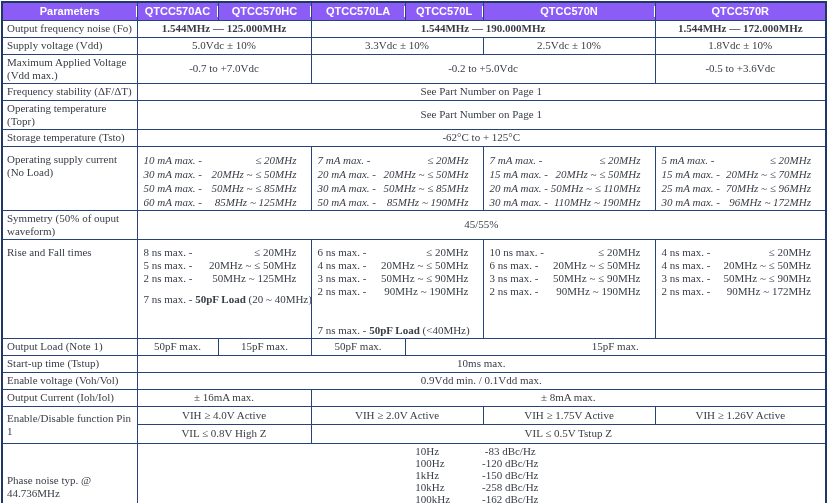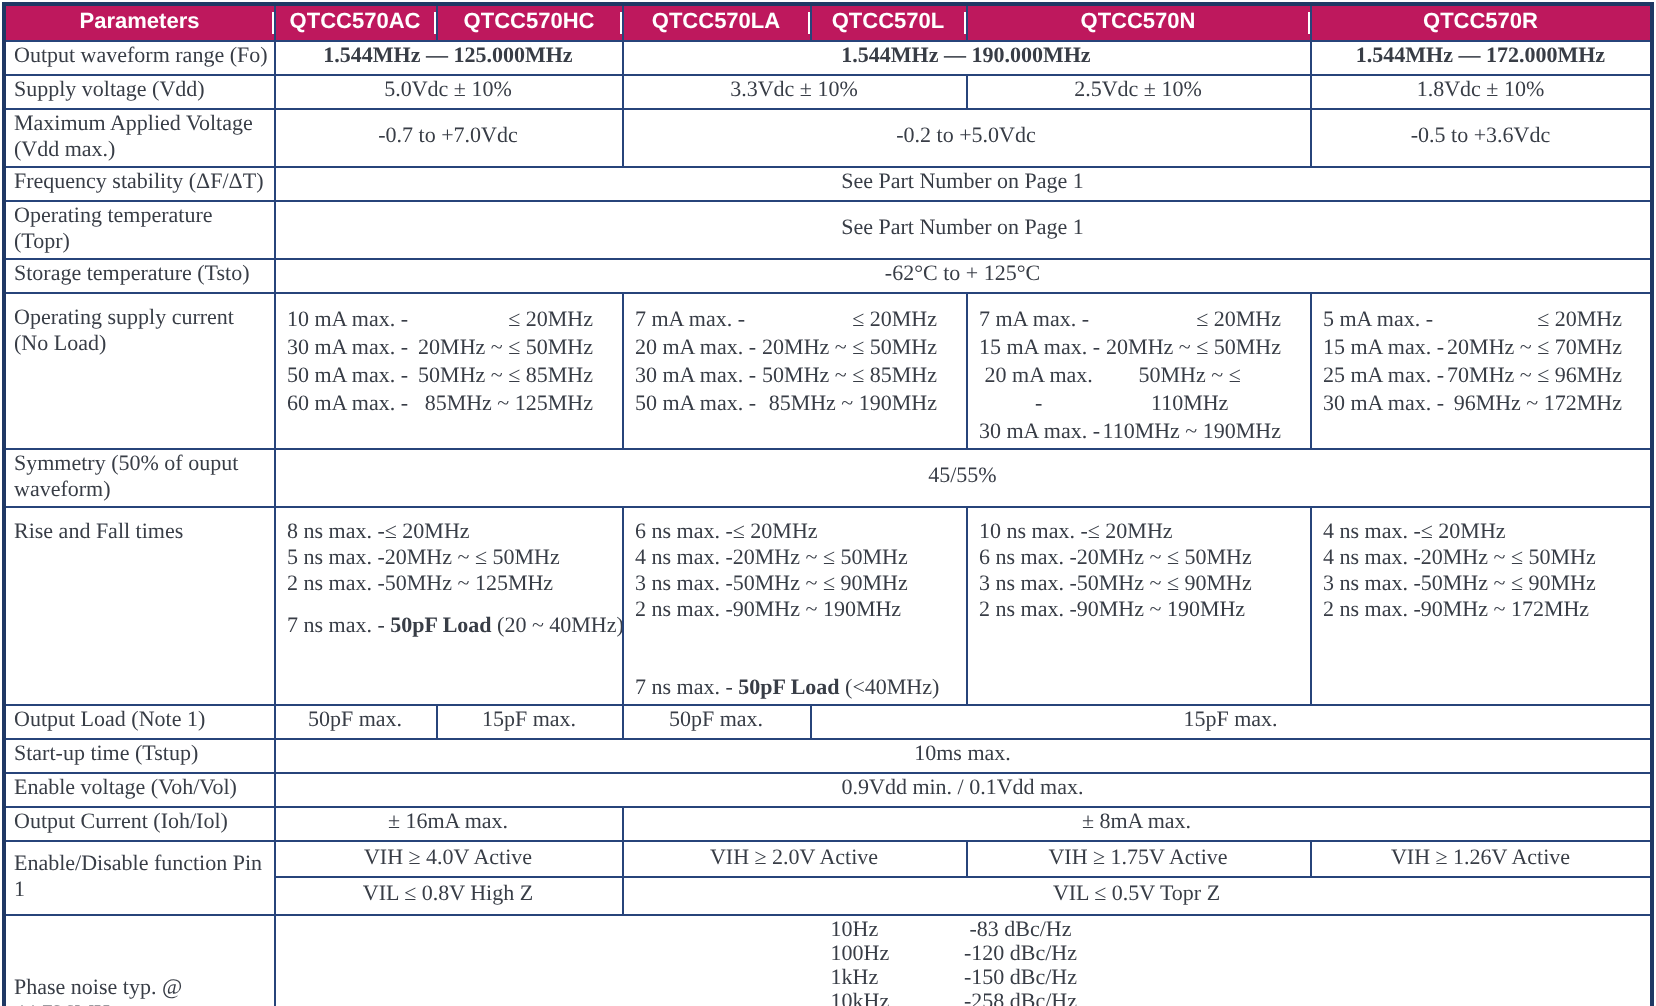--- a/index.html
+++ b/index.html
@@ -2,38 +2,38 @@
 <html><head>
 <meta charset="utf-8">
 <style>
   html,body{margin:0;padding:0;background:#fff;}
   body{width:828px;height:503px;overflow:hidden;}
   table{border-collapse:collapse;table-layout:fixed;width:826px;margin:1px;
         font-family:"Liberation Serif",serif;color:#383d46;}
   td,th{border:1px solid #27447a;padding:0;font-size:11px;line-height:13px;
         vertical-align:middle;overflow:hidden;}
   table{border:2px solid #1F3864;}
-  th{background:#be185d;color:#fff;font-family:"Liberation Sans",sans-serif;
+  th{background:#8b5cf6;color:#fff;font-family:"Liberation Sans",sans-serif;
      font-weight:bold;font-size:11px;text-align:center;position:relative;}
   th:not(:last-child)::after{content:"";position:absolute;right:-1px;top:3px;bottom:3px;width:2px;background:#fff;z-index:2;}
   tr.rh{height:18px;}
   tr.r17{height:17px;}
   tr.r26{height:26px;}
   tr.r57{height:57px;}
   tr.r29{height:29px;}
   tr.r65{height:65px;}
   tr.r18{height:18px;}
   tr.r19{height:19px;}
   tr.r85{height:85px;}
   td.lbl{text-align:left;padding:1px 2px 1px 4px;}
   td.val{text-align:center;padding:1px 2px;}
   td.top{vertical-align:top;padding-top:6px;}
   .bold{font-weight:bold;}
-  .ln{display:flex;justify-content:space-between;line-height:14px;padding:0 12px 0 4px;}
-  .ln2{display:flex;justify-content:flex-start;line-height:13px;padding:0 12px 0 4px;}
+  .ln{display:flex;justify-content:space-between;line-height:14px;padding:0 12px 0 4px;font-style:italic;}
+  .ln2{display:flex;justify-content:space-between;line-height:13px;padding:0 12px 0 4px;}
   .loadln{text-align:left;line-height:13px;padding-left:4px;white-space:nowrap;margin-top:26px;}
   .gap{margin-top:8px;}
   .pn{display:inline-block;vertical-align:middle;}
   .pnln{display:flex;width:132px;line-height:12px;text-align:left;}
   .pnf{width:58px;}
   .pnv{flex:1;text-align:center;}
 </style>
 </head>
 <body>
 
@@ -53,21 +53,21 @@
     <th>Parameters</th>
     <th>QTCC570AC</th>
     <th>QTCC570HC</th>
     <th>QTCC570LA</th>
     <th>QTCC570L</th>
     <th>QTCC570N</th>
     <th>QTCC570R</th>
   </tr>
 
   <tr class="r17">
-    <td class="lbl">Output waveform range (Fo)</td>
+    <td class="lbl">Output frequency noise (Fo)</td>
     <td class="val bold" colspan="2">1.544MHz — 125.000MHz</td>
     <td class="val bold" colspan="3">1.544MHz — 190.000MHz</td>
     <td class="val bold">1.544MHz — 172.000MHz</td>
   </tr>
 
   <tr class="r17">
     <td class="lbl">Supply voltage (Vdd)</td>
     <td class="val" colspan="2">5.0Vdc ± 10%</td>
     <td class="val" colspan="2">3.3Vdc ± 10%</td>
     <td class="val">2.5Vdc ± 10%</td>
@@ -278,21 +278,21 @@
   <tr class="r18">
     <td class="lbl" rowspan="2">Enable/Disable function Pin 1</td>
     <td class="val" colspan="2">VIH ≥ 4.0V Active</td>
     <td class="val" colspan="2">VIH ≥ 2.0V Active</td>
     <td class="val">VIH ≥ 1.75V Active</td>
     <td class="val">VIH ≥ 1.26V Active</td>
   </tr>
 
   <tr class="r19">
     <td class="val" colspan="2">VIL ≤ 0.8V High Z</td>
-    <td class="val" colspan="4">VIL ≤ 0.5V Topr Z</td>
+    <td class="val" colspan="4">VIL ≤ 0.5V Tstup Z</td>
   </tr>
 
   <tr class="r85">
     <td class="lbl">Phase noise typ. @ 44.736MHz</td>
     <td class="val" colspan="6">
       <div class="pn">
         <div class="pnln">
               <span class="pnf">10Hz</span>
               <span class="pnv">-83 dBc/Hz</span>
             </div>

